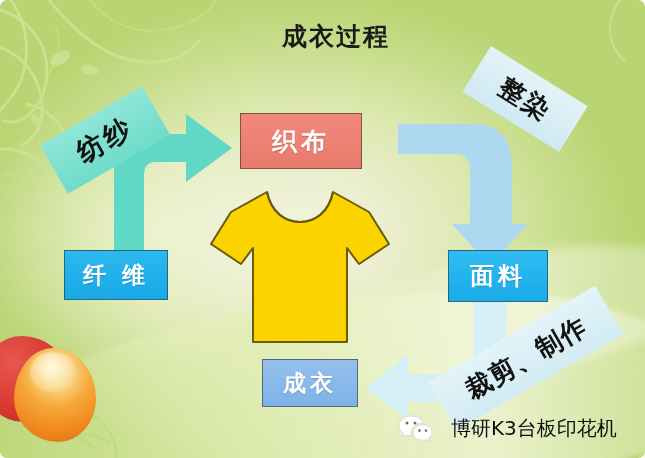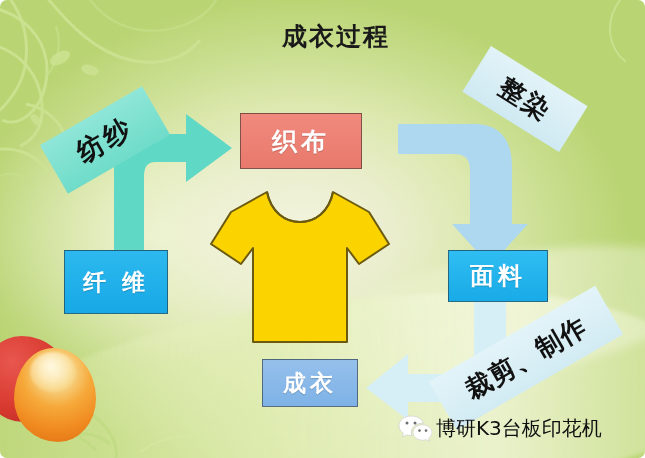--- a/index.html
+++ b/index.html
@@ -104,21 +104,21 @@
     align-items: center;
     justify-content: center;
     color: #ffffff;
     font-weight: 700;
     letter-spacing: 4px;
     box-sizing: border-box;
     border: 1px solid rgba(40,40,40,.55);
   }
   .node-fiber {
     left: 64px; top: 250px;
-    width: 104px; height: 64px;
+    width: 104px; height: 50px;
     font-size: 23px;
     background: linear-gradient(180deg, #2db9ef 0%, #17a8e6 100%);
     text-shadow: 0 1px 1px rgba(0,0,0,.18);
   }
   .node-weave {
     left: 240px; top: 113px;
     width: 122px; height: 56px;
     font-size: 25px;
     background: linear-gradient(180deg, #f08a7d 0%, #e8796c 100%);
     text-shadow: 0 1px 1px rgba(0,0,0,.18);
@@ -179,21 +179,21 @@
     left: 205px; top: 182px;
     pointer-events: none;
   }
 
   
   .watermark {
     position: absolute;
     left: 398px; top: 414px;
     display: flex;
     align-items: center;
-    gap: 4px;
+    gap: 19px;
   }
   .wm-text {
     font-size: 20px;
     font-weight: 400;
     color: #0f0f0f;
     letter-spacing: 0px;
     white-space: nowrap;
   }
 </style>
 </head>

